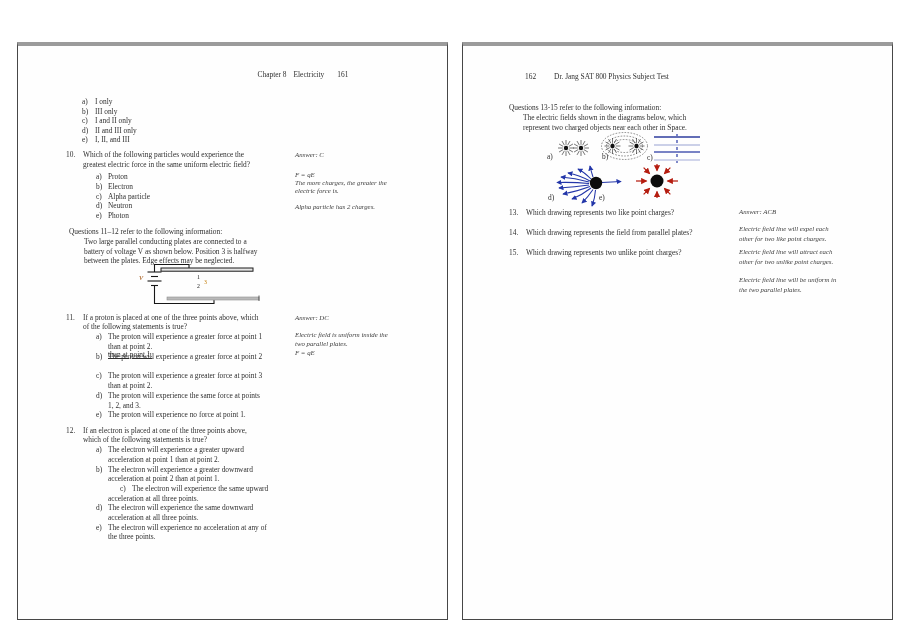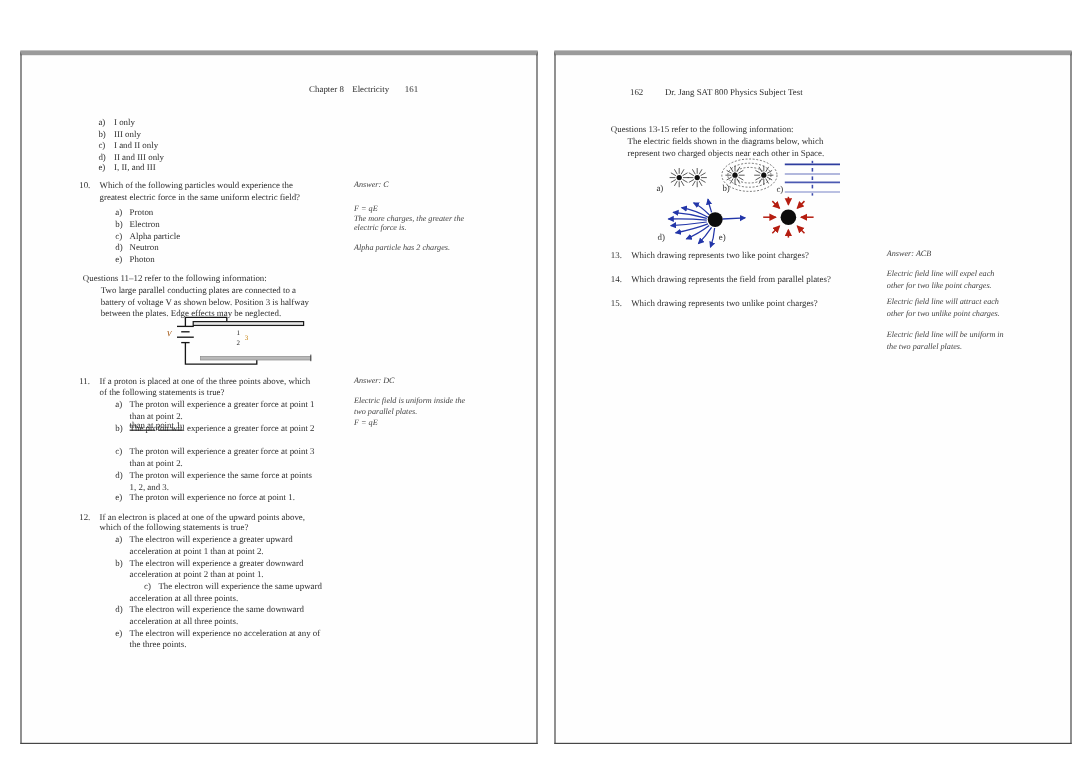--- a/index.html
+++ b/index.html
@@ -81,21 +81,21 @@
   <div class="t" style="left:90px;top:335px;">than at point 2.</div>
   <div class="t" style="left:78px;top:345px;"><span class="ql">d)</span><span>The proton will experience the same force at points</span></div>
   <div class="t" style="left:90px;top:355px;">1, 2, and 3.</div>
   <div class="t" style="left:78px;top:364px;"><span class="ql">e)</span><span>The proton will experience no force at point 1.</span></div>
 
   <div class="t it" style="left:277px;top:267px;">Answer: DC</div>
   <div class="t it" style="left:277px;top:284px;">Electric field is uniform inside the</div>
   <div class="t it" style="left:277px;top:293px;">two parallel plates.</div>
   <div class="t it" style="left:277px;top:302px;">F = qE</div>
 
-  <div class="t" style="left:48px;top:380px;"><span class="qn">12.</span><span>If an electron is placed at one of the upward points above,</span></div>
+  <div class="t" style="left:48px;top:380px;"><span class="qn">12.</span><span>If an electron is placed at one of the three points above,</span></div>
   <div class="t" style="left:65px;top:389px;">which of the following statements is true?</div>
   <div class="t" style="left:78px;top:399px;"><span class="ql">a)</span><span>The electron will experience a greater upward</span></div>
   <div class="t" style="left:90px;top:409px;">acceleration at point 1 than at point 2.</div>
   <div class="t" style="left:78px;top:419px;"><span class="ql">b)</span><span>The electron will experience a greater downward</span></div>
   <div class="t" style="left:90px;top:428px;">acceleration at point 2 than at point 1.</div>
   <div class="t" style="left:78px;top:438px;margin-left:24px;"><span class="ql">c)</span><span>The electron will experience the same upward</span></div>
   <div class="t" style="left:90px;top:448px;">acceleration at all three points.</div>
   <div class="t" style="left:78px;top:457px;"><span class="ql">d)</span><span>The electron will experience the same downward</span></div>
   <div class="t" style="left:90px;top:467px;">acceleration at all three points.</div>
   <div class="t" style="left:78px;top:477px;"><span class="ql">e)</span><span>The electron will experience no acceleration at any of</span></div>

